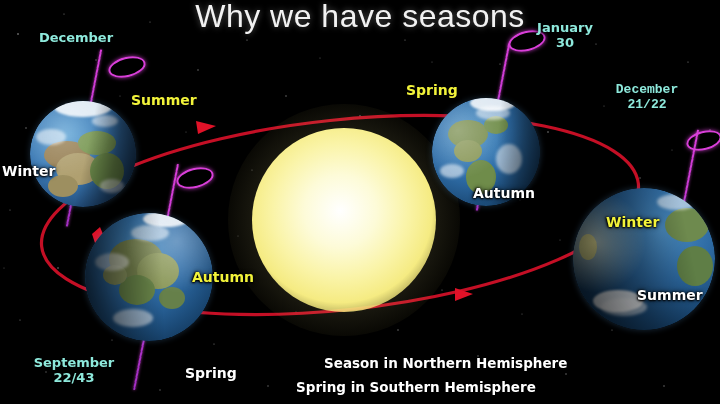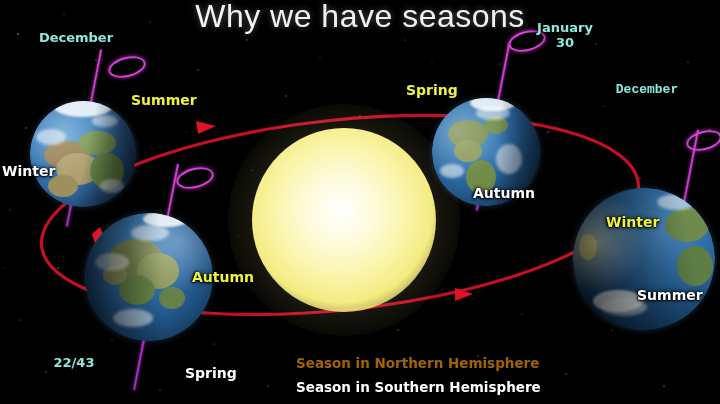--- a/index.html
+++ b/index.html
@@ -122,21 +122,21 @@
     text-shadow:0 1px 2px #000,0 0 5px #000,-1px 0 2px #000;
   }
   .legend{
     position:absolute;
     font-family:"DejaVu Sans", sans-serif;
     font-weight:bold;
     font-size:13.5px;
     white-space:nowrap;
     text-shadow:0 1px 2px #000,0 0 5px #000;
   }
-  .legend-n{color:#a16207;}
+  .legend-n{color:#ffffff;margin-left:28px;}
   .legend-s{color:#ffffff;}
 </style>
 </head>
 <body>
 
 <div id="stage">
 
   <svg id="starfield" viewBox="0 0 720 404" xmlns="http://www.w3.org/2000/svg">
     <rect x="0" y="0" width="720" height="404" fill="#000000"></rect>
     <g fill="#ffffff">
@@ -254,20 +254,21 @@
     <div class="land" style="left:18px;top:52px;width:24px;height:20px;background:#8f9a63;"></div>
     <div class="cloud" style="left:10px;top:40px;width:34px;height:18px;"></div>
     <div class="cloud" style="left:46px;top:12px;width:38px;height:16px;"></div>
     <div class="cloud" style="left:28px;top:96px;width:40px;height:18px;"></div>
     <div class="ice" style="left:58px;top:-2px;width:46px;height:16px;"></div>
     <div class="shade" style="background:radial-gradient(circle at 72% 22%, rgba(255,255,255,0.30) 0%, rgba(255,255,255,0) 38%),
                 linear-gradient(268deg, rgba(0,0,0,0) 40%, rgba(0,0,0,0.40) 72%, rgba(0,0,0,0.72) 100%);"></div>
   </div>
 
   <div class="lbl date-lbl" style="left:20px;top:356px;width:108px;">
+    <div>September</div>
     <div>22/43</div>
   </div>
 
   <div class="lbl season-n" style="left:192px;top:270px;">Autumn</div>
   <div class="lbl season-s" style="left:185px;top:366px;">Spring</div>
 
   <div class="axis" style="left:486px;top:42px;width:14px;height:170px;transform:rotate(11deg);">
     <div class="shaft"></div>
   </div>
   <div class="spin-ellipse" style="left:508px;top:31px;width:34px;height:16px;transform:rotate(-14deg);"></div>
@@ -306,23 +307,24 @@
     <div class="land" style="left:6px;top:46px;width:18px;height:26px;background:#7d8c52;"></div>
     <div class="cloud" style="left:84px;top:6px;width:40px;height:16px;"></div>
     <div class="cloud" style="left:28px;top:110px;width:46px;height:18px;"></div>
     <div class="ice" style="left:20px;top:102px;width:50px;height:22px;"></div>
     <div class="shade" style="background:radial-gradient(circle at 16% 38%, rgba(255,230,170,0.30) 0%, rgba(255,220,150,0) 34%),
                 linear-gradient(258deg, rgba(0,0,0,0) 22%, rgba(0,0,0,0.34) 52%, rgba(0,0,0,0.62) 84%, rgba(0,0,0,0.70) 100%);"></div>
   </div>
 
   <div class="lbl date-lbl" style="left:601px;top:83px;width:92px;font-family:Liberation Mono, monospace;">
     <div>December</div>
+    <div>21/22</div>
   </div>
 
   <div class="lbl season-n" style="left:606px;top:215px;">Winter</div>
   <div class="lbl season-s" style="left:637px;top:288px;">Summer</div>
 
   <div class="title">Why we have seasons</div>
 
   <div class="legend legend-n" style="left:296px;top:355px;">Season in Northern Hemisphere</div>
-  <div class="legend legend-s" style="left:296px;top:379px;">Season in Southern Hemisphere</div>
+  <div class="legend legend-s" style="left:296px;top:379px;">Spring in Southern Hemisphere</div>
 
 </div>
 
 </body></html>

